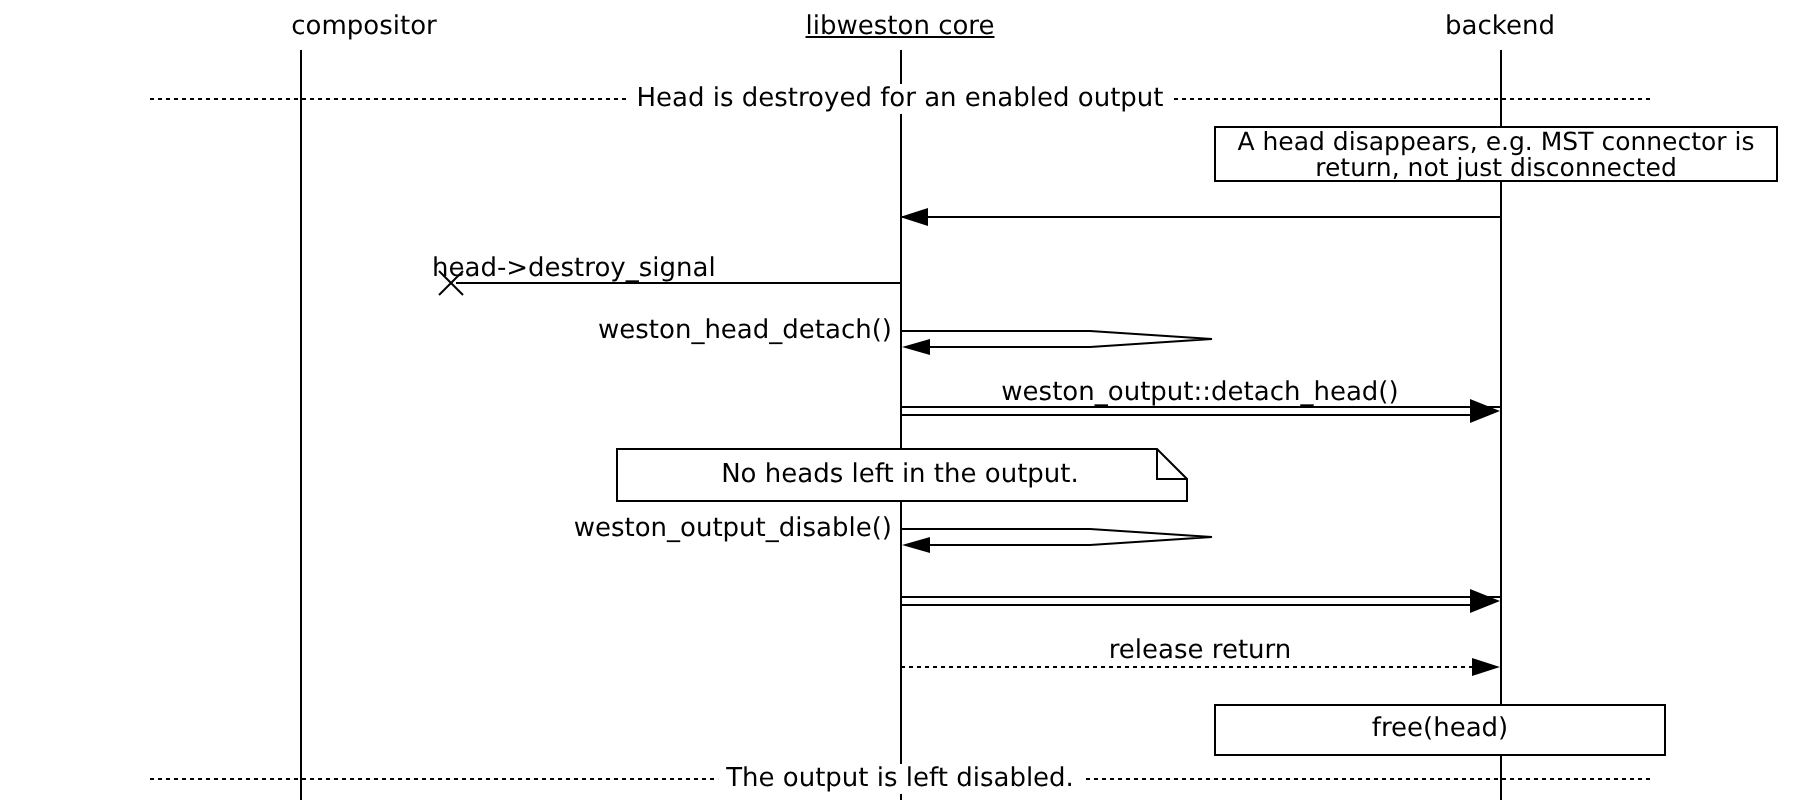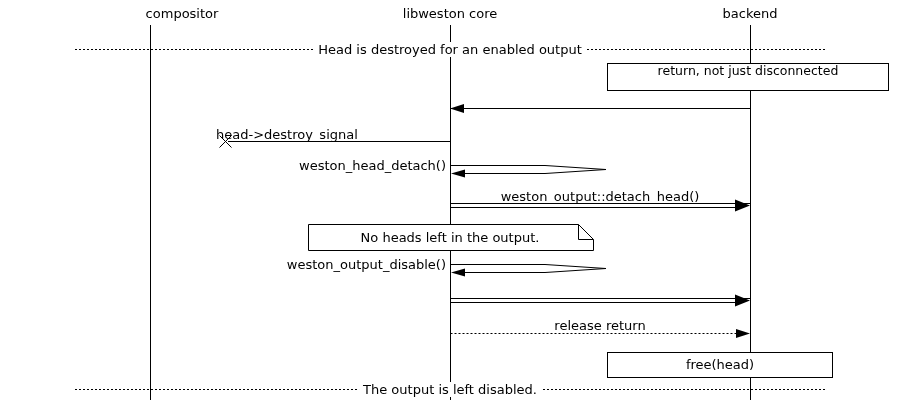--- a/index.html
+++ b/index.html
@@ -52,27 +52,28 @@
 
     <line x1="450.5" y1="298.5" x2="750.5" y2="298.5" stroke="#000"></line>
     <line x1="450.5" y1="302.5" x2="744" y2="302.5" stroke="#000"></line>
     <polygon points="750,300.5 735,294.5 735,306.5" fill="#000"></polygon>
 
     <line x1="450.5" y1="333.5" x2="740" y2="333.5" stroke="#000" stroke-dasharray="2,2"></line>
     <polygon points="750,333.5 736,329 736,338" fill="#000"></polygon>
   </svg>
 
   <div class="lbl ctr" style="left:150px;top:6px;margin-left:32px;">compositor</div>
-  <div class="lbl ctr" style="left:450px;top:6px;">libweston core</div>
+  <div class="lbl ctr" style="left:450px;top:6px;text-decoration:underline;">libweston core</div>
   <div class="lbl ctr" style="left:750px;top:6px;">backend</div>
 
   <div class="lbl ctr whitebg" style="left:450px;top:42px;">Head is destroyed for an enabled output</div>
   <div class="lbl ctr whitebg" style="left:450px;top:382px;">The output is left disabled.</div>
 
   <div class="notebox" style="left:607px;top:63px;width:282px;height:28px;">
+    <span class="nline">A head disappears, e.g. MST connector is</span>
     <span class="nline">return, not just disconnected</span>
   </div>
 
   <div class="lbl" style="left:216px;top:127px;">head-&gt;destroy_signal</div>
   <div class="lbl rightal" style="right:454px;top:158px;">weston_head_detach()</div>
   <div class="lbl rightal" style="right:454px;top:257px;">weston_output_disable()</div>
   <div class="lbl ctr" style="left:600px;top:189px;">weston_output::detach_head()</div>
   <div class="lbl ctr" style="left:600px;top:318px;">release return</div>
 
   <div class="lbl ctr" style="left:450px;top:230px;">No heads left in the output.</div>

